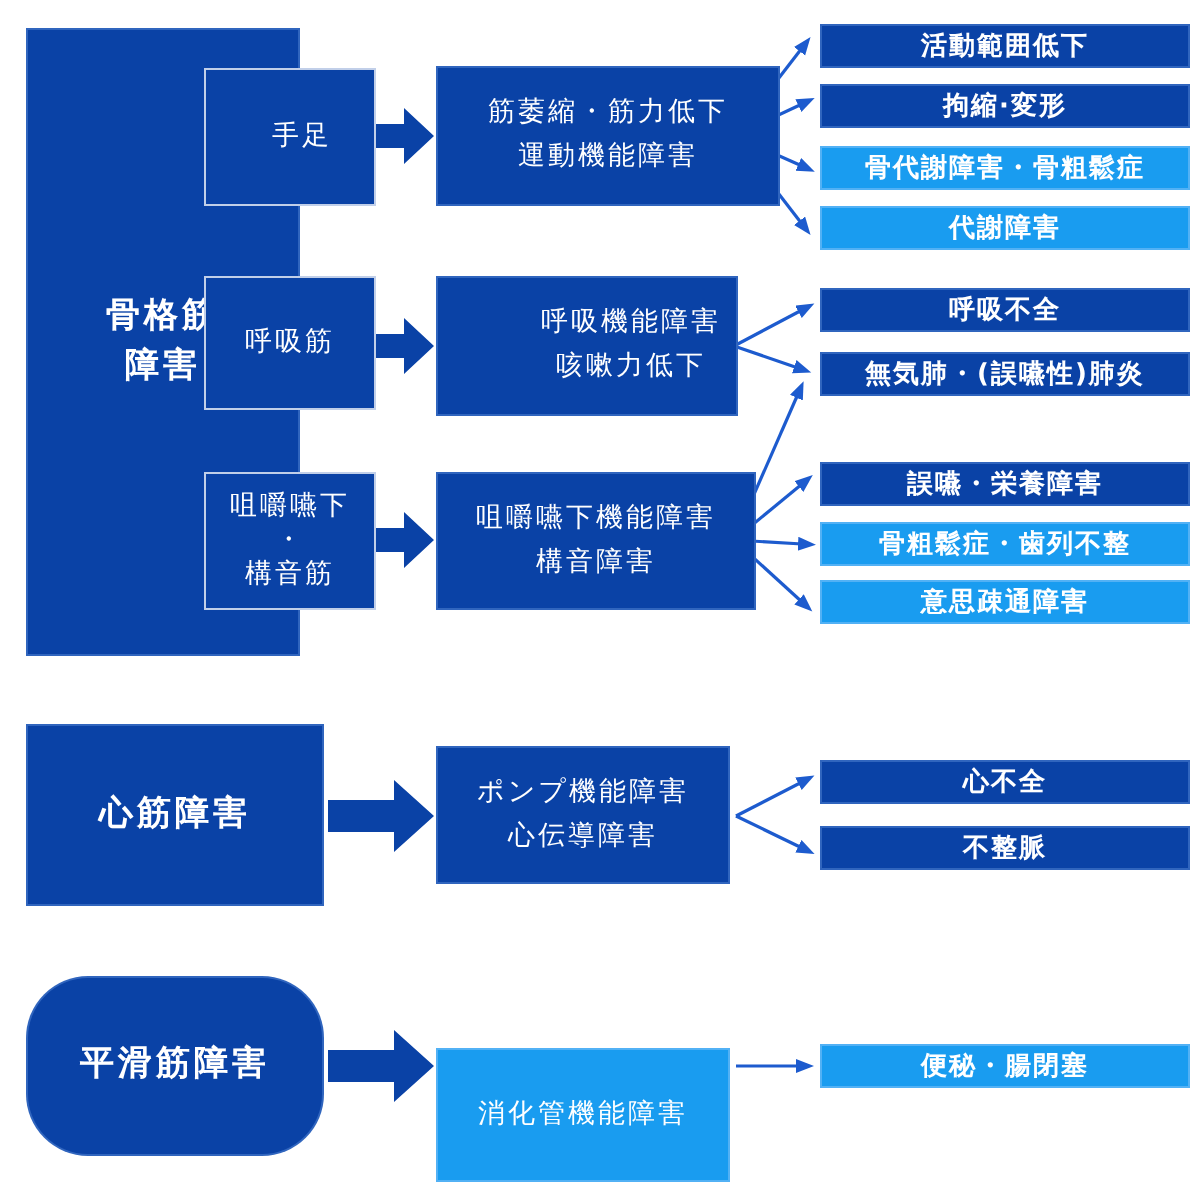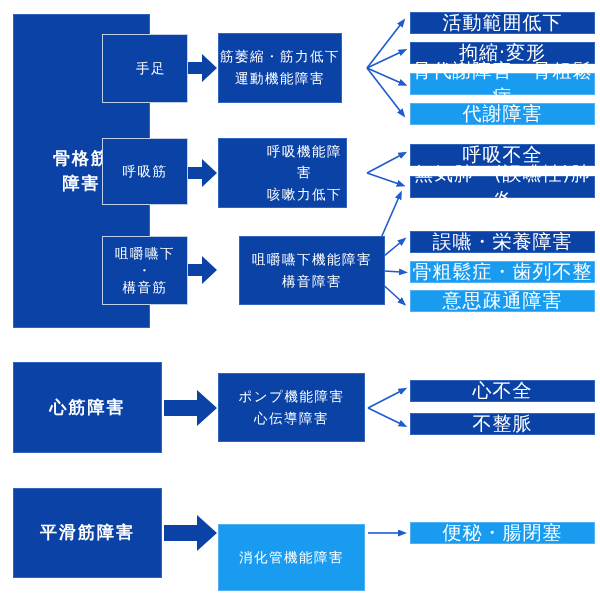--- a/index.html
+++ b/index.html
@@ -9,21 +9,21 @@
   }
   .box{
     position:absolute;display:flex;align-items:center;justify-content:center;
     text-align:center;color:#ffffff;white-space:pre-line;box-sizing:border-box;
   }
   .dark{background:var(--dark_blue);border:1px solid rgba(95,145,220,0.45);}
   .light{background:var(--light_blue);border:1px solid rgba(130,195,250,0.55);}
   .source{font-size:17px;font-weight:bold;letter-spacing:2px;line-height:1.5;}
   .sub{font-size:13.5px;letter-spacing:1.5px;line-height:1.25;border:1px solid rgba(255,255,255,0.75);}
   .mid{font-size:13.5px;letter-spacing:1.5px;line-height:1.6;}
-  .outcome{font-size:19px;letter-spacing:1px;}
+  .outcome{font-size:13px;letter-spacing:1px;font-weight:bold;}
   svg.arrows{position:absolute;left:0;top:0;pointer-events:none;}
   svg.arrows line{stroke:var(--arrow_blue);stroke-width:1.6;}
   svg.arrows polygon.block{fill:var(--dark_blue);}
   svg.arrows marker path{fill:var(--arrow_blue);}
 </style>
 </head>
 <body>
 
 <div class="canvas">
 
@@ -62,42 +62,42 @@
 
   <div class="box dark source" style="left:13px;top:14px;width:137px;height:314px;">骨格筋
 障害</div>
 
   <div class="box dark sub" style="left:102px;top:34px;width:86px;height:69px;padding-left:12px;">手足</div>
   <div class="box dark sub" style="left:102px;top:138px;width:86px;height:67px;">呼吸筋</div>
   <div class="box dark sub" style="left:102px;top:236px;width:86px;height:69px;">咀嚼嚥下
 ・
 構音筋</div>
 
-  <div class="box dark mid" style="left:218px;top:33px;width:124px;height:70px;text-align:center;">筋萎縮・筋力低下
+  <div class="box dark mid" style="left:218px;top:33px;width:172px;height:70px;text-align:center;">筋萎縮・筋力低下
 運動機能障害</div>
-  <div class="box dark mid" style="left:218px;top:138px;width:129px;height:70px;padding-left:44px;">呼吸機能障害
+  <div class="box dark mid" style="left:218px;top:138px;width:151px;height:70px;padding-left:44px;">呼吸機能障害
 咳嗽力低下</div>
-  <div class="box dark mid" style="left:218px;top:236px;width:146px;height:69px;margin-left:21px;">咀嚼嚥下機能障害
+  <div class="box dark mid" style="left:218px;top:236px;width:160px;height:69px;">咀嚼嚥下機能障害
 構音障害</div>
 
   <div class="box dark outcome" style="left:410px;top:12px;width:185px;height:22px;">活動範囲低下</div>
   <div class="box dark outcome" style="left:410px;top:42px;width:185px;height:22px;">拘縮·変形</div>
   <div class="box light outcome" style="left:410px;top:73px;width:185px;height:22px;">骨代謝障害・骨粗鬆症</div>
   <div class="box light outcome" style="left:410px;top:103px;width:185px;height:22px;">代謝障害</div>
 
   <div class="box dark outcome" style="left:410px;top:144px;width:185px;height:22px;">呼吸不全</div>
   <div class="box dark outcome" style="left:410px;top:176px;width:185px;height:22px;">無気肺・(誤嚥性)肺炎</div>
 
   <div class="box dark outcome" style="left:410px;top:231px;width:185px;height:22px;">誤嚥・栄養障害</div>
   <div class="box light outcome" style="left:410px;top:261px;width:185px;height:22px;">骨粗鬆症・歯列不整</div>
   <div class="box light outcome" style="left:410px;top:290px;width:185px;height:22px;">意思疎通障害</div>
 
   <div class="box dark source" style="left:13px;top:362px;width:149px;height:91px;text-align:center;">心筋障害</div>
   <div class="box dark mid" style="left:218px;top:373px;width:147px;height:69px;">ポンプ機能障害
 心伝導障害</div>
   <div class="box dark outcome" style="left:410px;top:380px;width:185px;height:22px;">心不全</div>
   <div class="box dark outcome" style="left:410px;top:413px;width:185px;height:22px;">不整脈</div>
 
-  <div class="box dark source" style="left:13px;top:488px;width:149px;height:90px;">平滑筋障害</div>
+  <div class="box dark source" style="left:13px;top:488px;width:149px;height:90px;border-radius:31px;">平滑筋障害</div>
   <div class="box light mid" style="left:218px;top:500px;width:147px;height:67px;margin-top:24px;">消化管機能障害</div>
   <div class="box light outcome" style="left:410px;top:522px;width:185px;height:22px;">便秘・腸閉塞</div>
 
 </div>
 
 </body></html>

